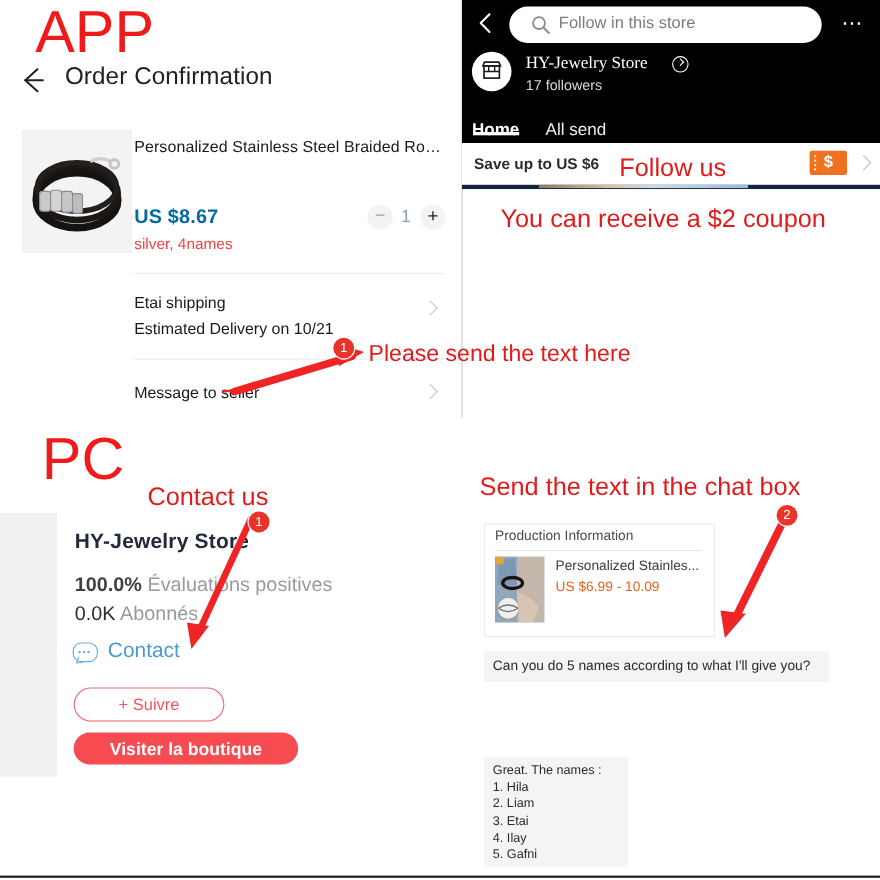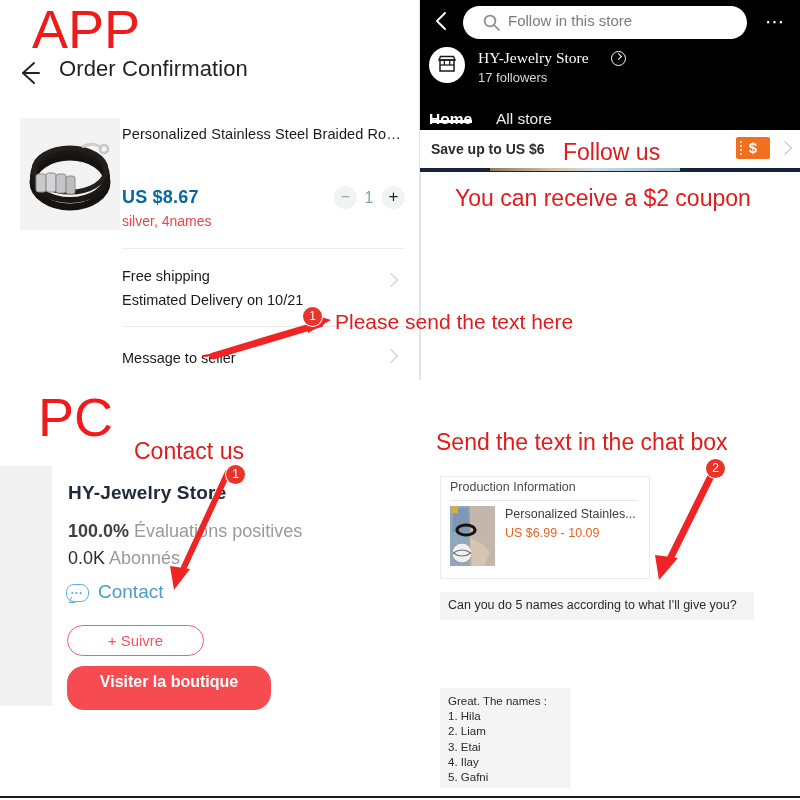--- a/index.html
+++ b/index.html
@@ -119,21 +119,21 @@
   .pc-followers span{color:#9a9a9a;}
   .pc-contact{position:absolute;left:98px;top:581px;font-size:19px;color:#4a9ccd;}
   .pc-contact-icon{position:absolute;left:66px;top:584px;width:21px;height:16px;border:1.6px solid #62b0d8;border-radius:8px;}
   .pc-contact-icon:after{content:"";position:absolute;left:3px;top:12px;width:5px;height:5px;border-left:1.6px solid #62b0d8;border-bottom:1.6px solid #62b0d8;transform:skewX(-20deg);}
   .pc-contact-dots{position:absolute;left:71px;top:589px;font-size:8px;color:#62b0d8;letter-spacing:1.3px;line-height:1;}
   .pc-follow-btn{
     position:absolute;left:67px;top:625px;width:135px;height:29px;border:1.3px solid #f0636b;
     border-radius:16px;color:#f4555f;font-size:15px;text-align:center;line-height:29px;background:#fff;
   }
   .pc-visit-btn{
-    position:absolute;left:67px;top:666px;width:204px;height:44px;border-radius:17px;
+    position:absolute;left:67px;top:666px;width:204px;height:29px;border-radius:17px;
     background:#f74b52;color:#fff;font-size:16px;font-weight:bold;text-align:center;line-height:31px;
   }
 
   
   #prod-card{
     left:440px;top:476px;width:208px;height:101px;background:#fff;border:1px solid #ececec;
   }
   .pi-title{position:absolute;left:450px;top:480px;font-size:12.5px;color:#4b4b4b;}
   .pi-line{position:absolute;left:450px;top:500px;width:188px;height:1px;background:#e6e6e6;}
   .pi-thumb{position:absolute;left:450px;top:506px;width:45px;height:60px;overflow:hidden;background:#b7c7d6;}
@@ -177,21 +177,21 @@
 
 <div class="prod-title">Personalized Stainless Steel Braided Rop...</div>
 <div class="prod-price">US $8.67</div>
 <div class="prod-variant">silver,  4names</div>
 
 <div class="qty-btn qty-minus">−</div>
 <div class="qty-num">1</div>
 <div class="qty-btn qty-plus">+</div>
 
 <div class="divider abs" style="left:122px;top:248px;width:282px;"></div>
-<div class="row-label" style="left:122px;top:268px;">Free shipping</div>
+<div class="row-label" style="left:122px;top:268px;">Etai shipping</div>
 <div class="row-label" style="left:122px;top:292px;text-align:center;">Estimated Delivery on 10/21</div>
 <div class="chev" style="left:386px;top:275px;"></div>
 <div class="divider abs" style="left:122px;top:326px;width:282px;"></div>
 <div class="row-label" style="left:122px;top:350px;">Message to seller</div>
 <div class="chev" style="left:386px;top:351px;"></div>
 
 <div class="panel-sep"></div>
 
 <div class="abs" id="store-panel">
   <svg class="store-back" viewBox="0 0 20 20">
@@ -213,21 +213,21 @@
       <path d="M10 13 L11.5 9.5 L24.5 9.5 L26 13 Z" fill="none" stroke="#1b1b1b" stroke-width="1.5"></path>
       <path d="M15.3 13 L15.3 18 M20.7 13 L20.7 18" stroke="#1b1b1b" stroke-width="1.3"></path>
       <path d="M11 18 L25 18" stroke="#1b1b1b" stroke-width="1.3"></path>
     </svg>
   </div>
   <div class="store-name">HY-Jewelry Store</div>
   <div class="store-verified"></div>
   <div class="store-followers">17 followers</div>
 
   <div class="tab tab-home">Home</div>
-  <div class="tab tab-all">All store</div>
+  <div class="tab tab-all">All send</div>
   <div class="tab-underline"></div>
 </div>
 
 <div class="abs" id="coupon-bar">
   <div class="coupon-save">Save up to US $6</div>
   <div class="coupon-ticket">$</div>
   <div class="coupon-chev"></div>
 </div>
 <div class="abs" id="strip-line"></div>
 <div class="abs" id="strip-img"></div>

